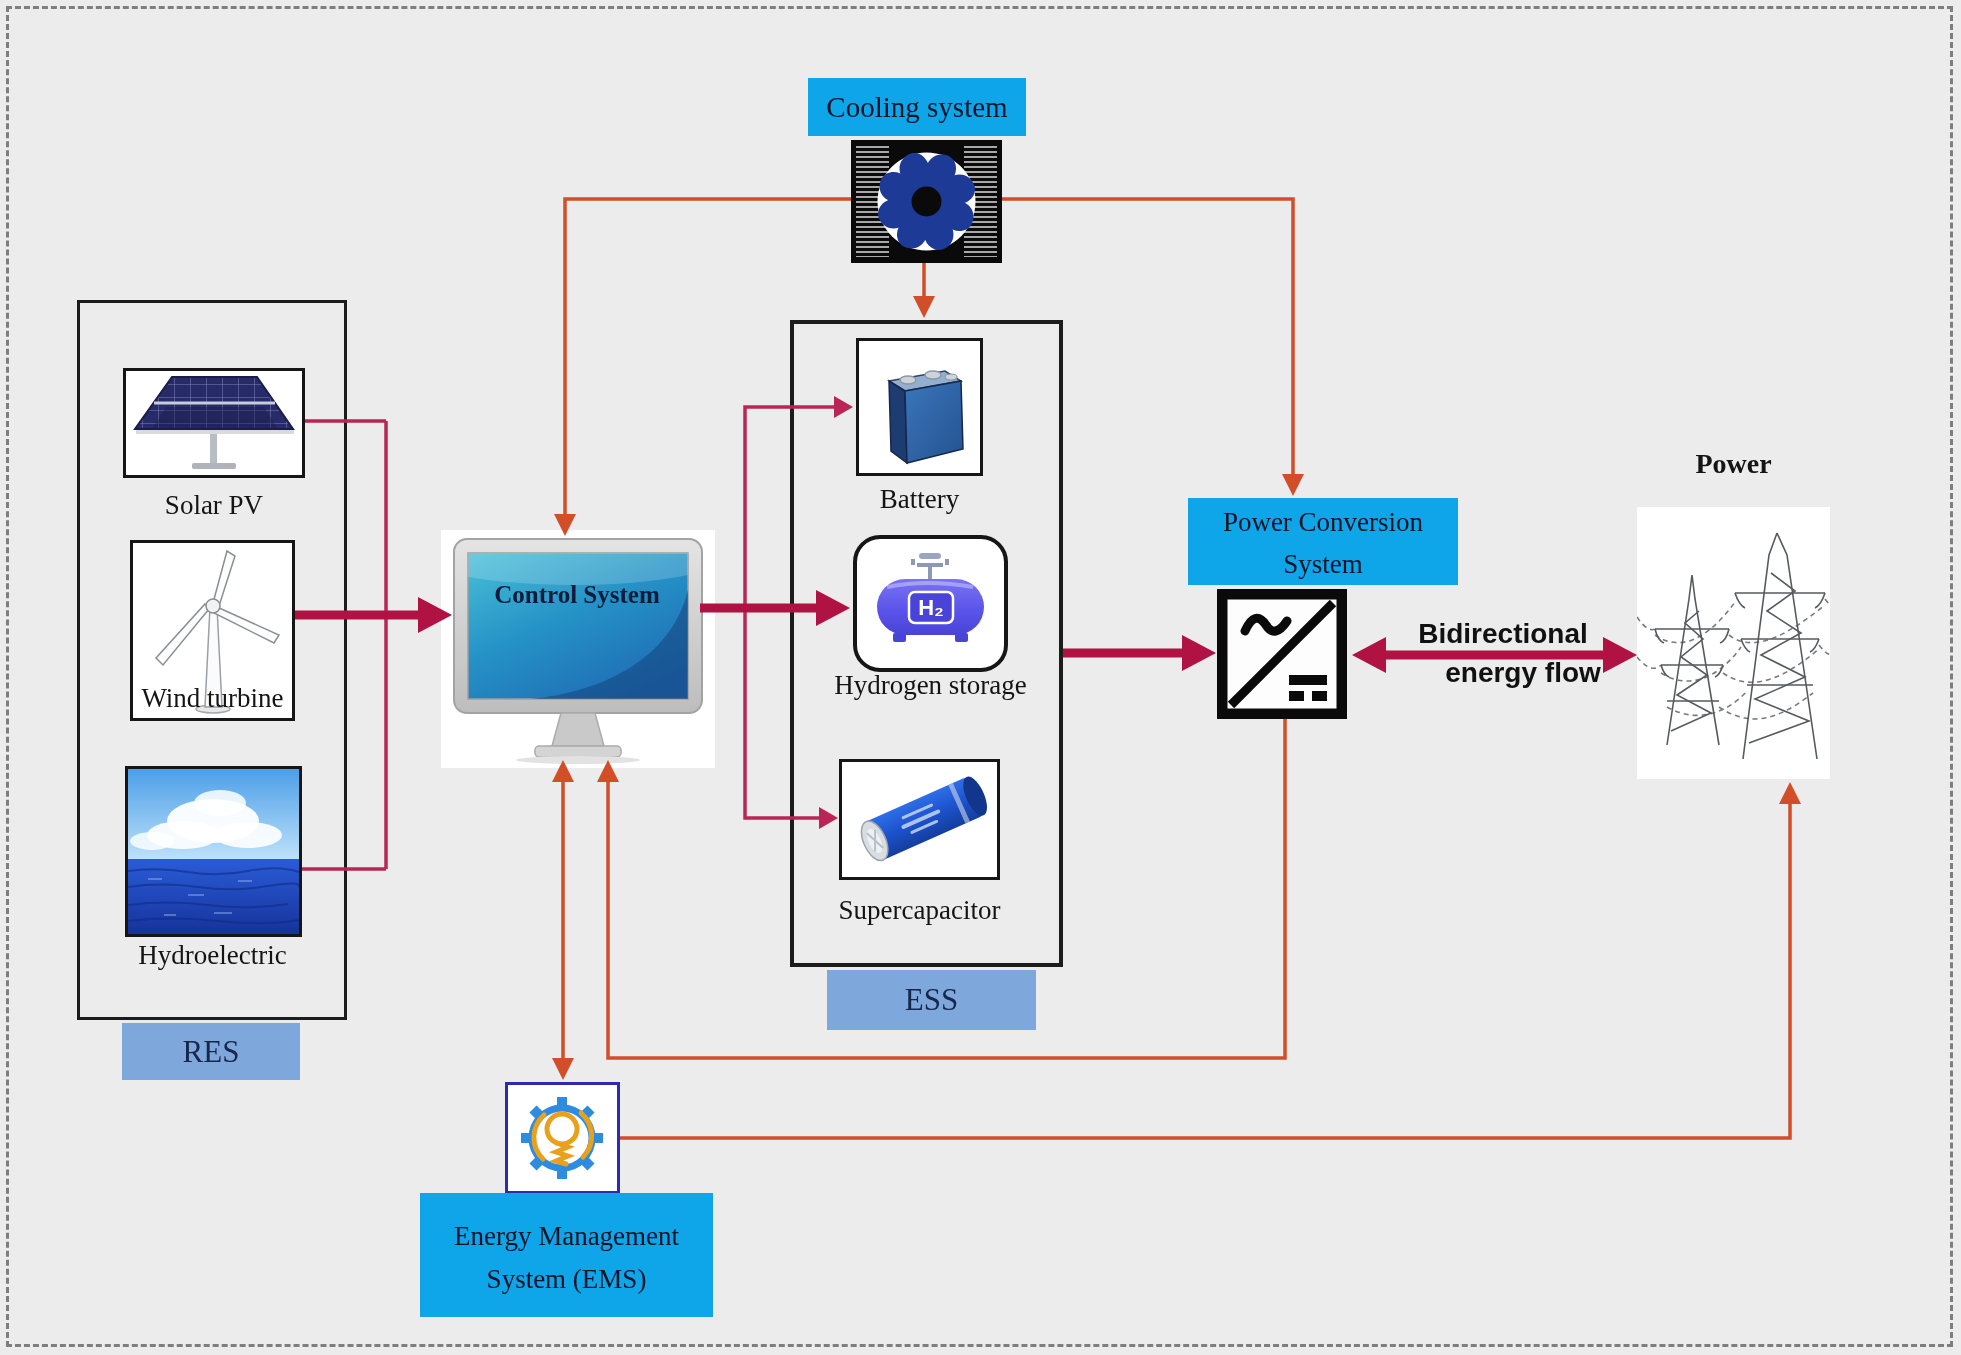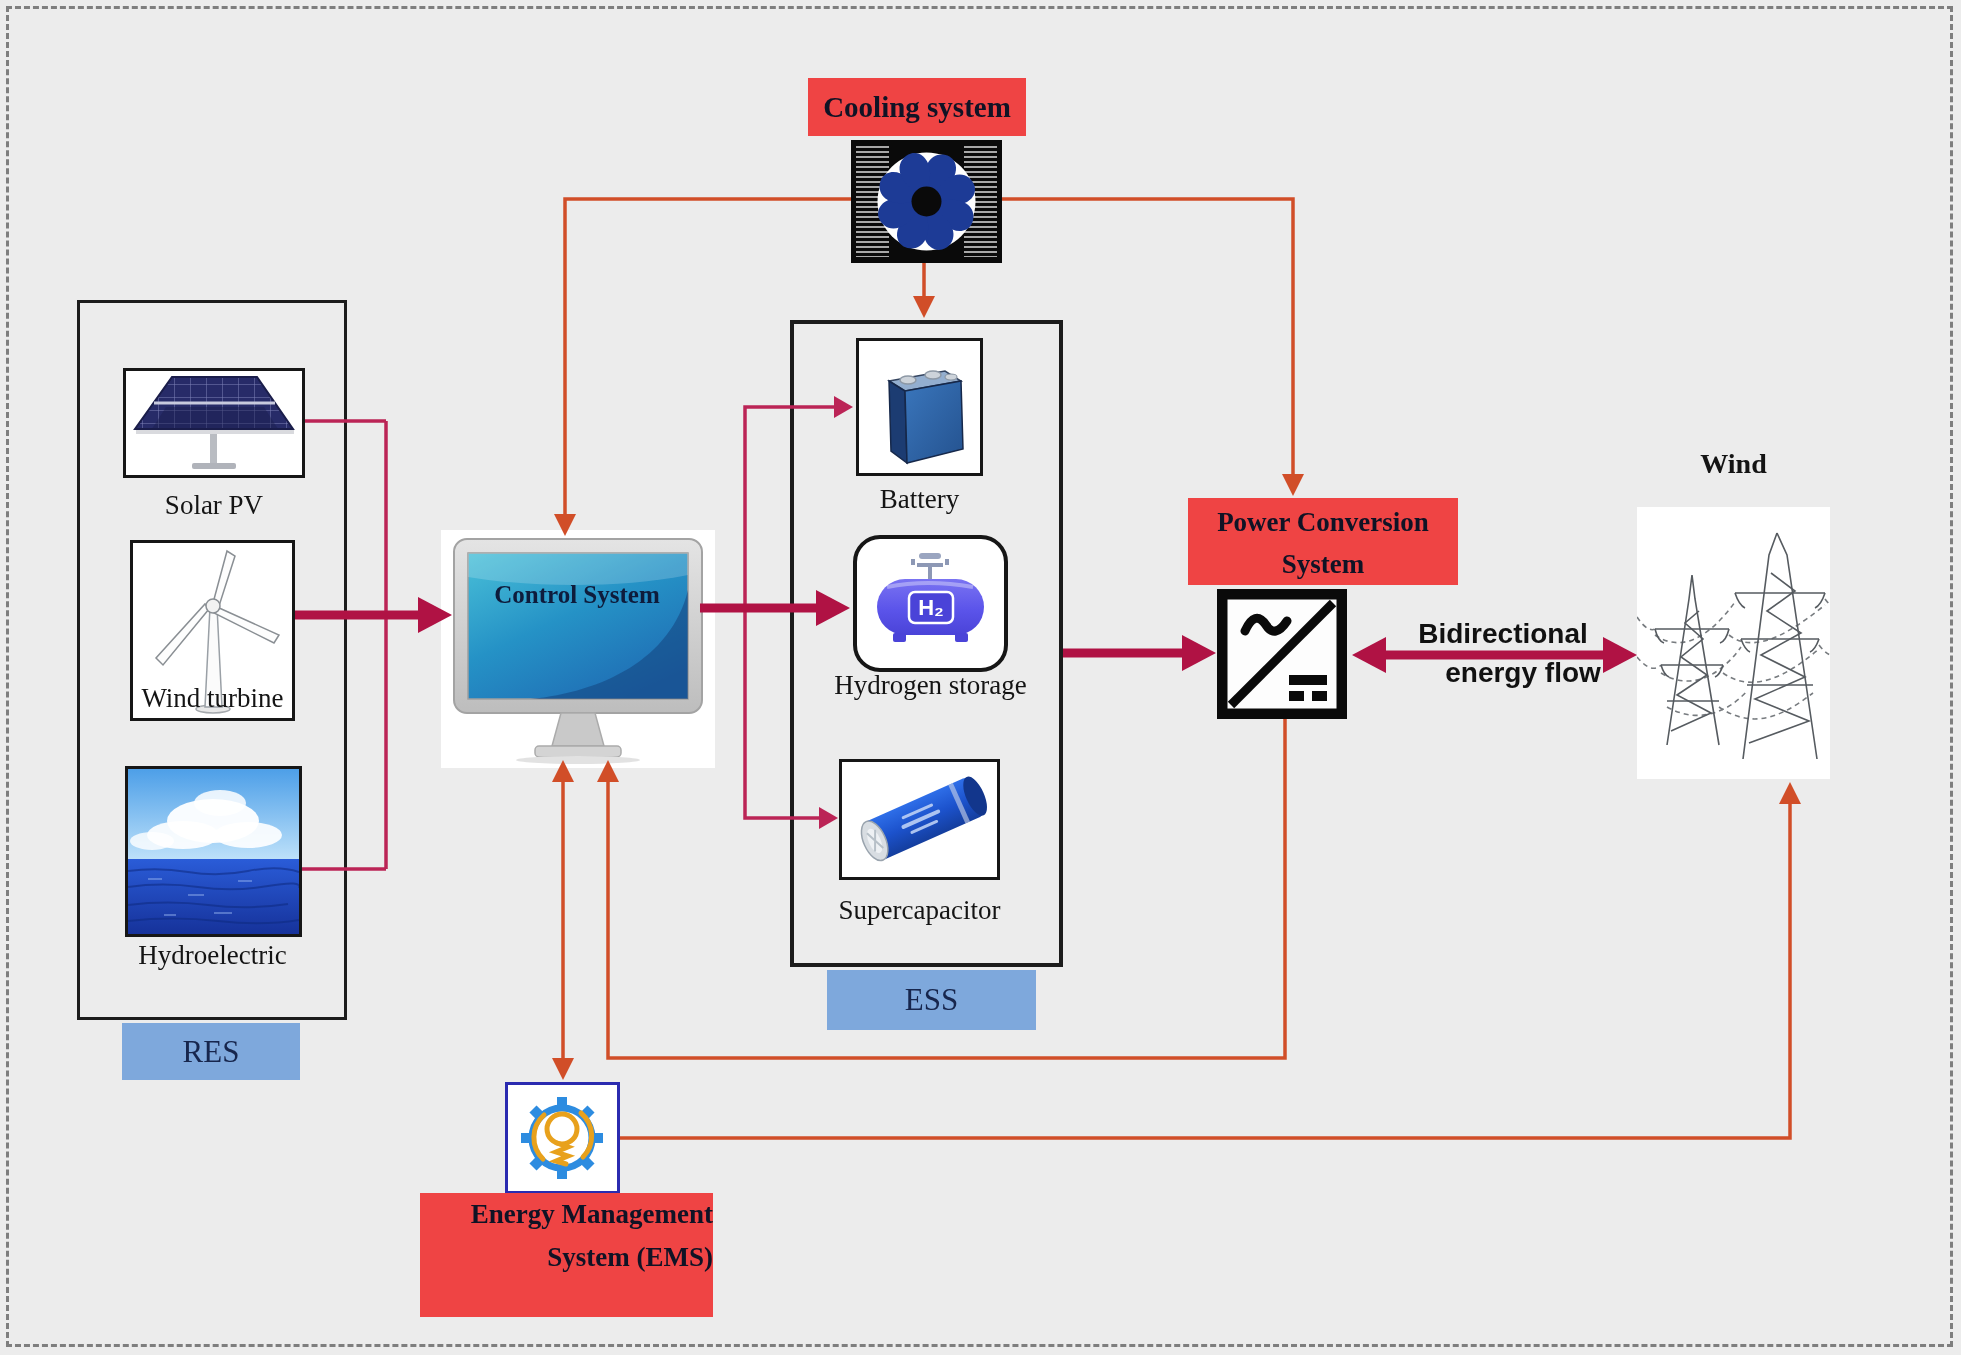--- a/index.html
+++ b/index.html
@@ -1,20 +1,20 @@
 <!DOCTYPE html>
 <html><head>
 <meta charset="utf-8">
 <style>
   html,body{margin:0;padding:0;background:#ececec;}
   #canvas{position:relative;width:1961px;height:1355px;background:#ececec;overflow:hidden;
           font-family:"Liberation Serif", serif;}
   .abs{position:absolute;}
   #border-dash{position:absolute;left:6px;top:6px;right:8px;bottom:8px;border:3px dashed #7e7e7e;}
-  .lav{background:#ef4444;color:#101325;font-weight:bold;text-align:center;}
+  .lav{background:#0ea5e9;color:#101325;font-weight:normal;text-align:center;}
   .bluebox{background:#7ea8dc;color:#17264d;text-align:center;}
   .imgbox{background:#ffffff;border:3px solid #161616;box-sizing:border-box;}
   .caption{color:#141414;font-size:27px;text-align:center;line-height:1.15;}
   .groupbox{border:3px solid #1c1c1c;box-sizing:border-box;background:transparent;}
   svg{display:block;}
   #wires{position:absolute;left:0;top:0;z-index:5;pointer-events:none;}
   .z2{z-index:2;} .z6{z-index:6;}
   .bidi{font-family:"Liberation Sans", sans-serif;font-weight:bold;color:#111;font-size:28px;
         text-align:center;line-height:1.0;}
   #control-text{font-weight:bold;color:#0e1c3c;font-size:25px;line-height:1.35;text-align:center;}
@@ -239,21 +239,21 @@
     <svg width="130" height="130" viewBox="0 0 130 130">
       <rect x="5" y="5" width="120" height="120" fill="#fdfdfd" stroke="#0a0a0a" stroke-width="11"></rect>
       <line x1="14" y1="116" x2="116" y2="14" stroke="#0a0a0a" stroke-width="9"></line>
       <path d="M28,42 Q 38,20 49,36 Q 58,50 70,32" stroke="#0a0a0a" stroke-width="9" fill="none" stroke-linecap="round"></path>
       <rect x="72" y="86" width="38" height="10" fill="#0a0a0a"></rect>
       <rect x="72" y="102" width="15" height="10" fill="#0a0a0a"></rect>
       <rect x="95" y="102" width="15" height="10" fill="#0a0a0a"></rect>
     </svg>
   </div>
 
-  <div class="abs z2" style="left:1637px;top:448px;width:193px;font-size:28px;font-weight:bold;color:#141414;text-align:center;">Wind</div>
+  <div class="abs z2" style="left:1637px;top:448px;width:193px;font-size:28px;font-weight:bold;color:#141414;text-align:center;">Power</div>
   <div class="abs z2" style="left:1637px;top:507px;width:193px;height:272px;background:#ffffff;">
     <svg width="193" height="272" viewBox="0 0 193 272">
       <g stroke="#565b60" stroke-width="1.6" fill="none">
 
         <path d="M30,238 L52,92 L55,68 M82,238 L58,92 L55,68"></path>
         <path d="M34,224 L74,206 L40,188 L70,168 L44,150 L66,132 L48,116 L62,104"></path>
         <path d="M18,122 H92 M24,158 H86 M30,194 H82"></path>
         <path d="M18,122 q3,12 9,14 M92,122 q-3,12 -9,14 M24,158 q3,10 8,12 M86,158 q-3,10 -8,12"></path>
 
         <path d="M106,252 L132,48 L140,26 M180,252 L150,48 L140,26"></path>
@@ -291,21 +291,21 @@
         <line x1="76.6" y1="30.4" x2="83" y2="24"></line>
       </g>
       <g stroke="#e8a11c" stroke-width="5" fill="none" stroke-linecap="round">
         <path d="M36,30 A 30 30 0 0 0 35,74"></path>
         <path d="M73,28 A 30 30 0 0 1 75,72"></path>
         <circle cx="54" cy="44" r="15"></circle>
         <path d="M49,58 L60,62 L48,67 L60,71 L48,76 L58,79"></path>
       </g>
     </svg>
   </div>
-  <div class="abs lav z2" style="left:420px;top:1193px;width:293px;height:124px;font-size:27px;line-height:1.6;box-sizing:border-box;text-align:right;">Energy Management System (EMS)</div>
+  <div class="abs lav z2" style="left:420px;top:1193px;width:293px;height:124px;font-size:27px;line-height:1.6;padding-top:22px;box-sizing:border-box;">Energy Management System (EMS)</div>
 
   <div class="abs bidi z6" style="left:1378px;top:620px;width:250px;">Bidirectional</div>
   <div class="abs bidi z6" style="left:1398px;top:659px;width:250px;">energy flow</div>
 
   <svg id="wires" width="1961" height="1355" viewBox="0 0 1961 1355">
 
     <g stroke="#d14e28" stroke-width="3.5" fill="none">
       <path d="M851,199 H565 V516"></path>
       <path d="M1002,199 H1293 V476"></path>
       <path d="M924,263 V298"></path>

